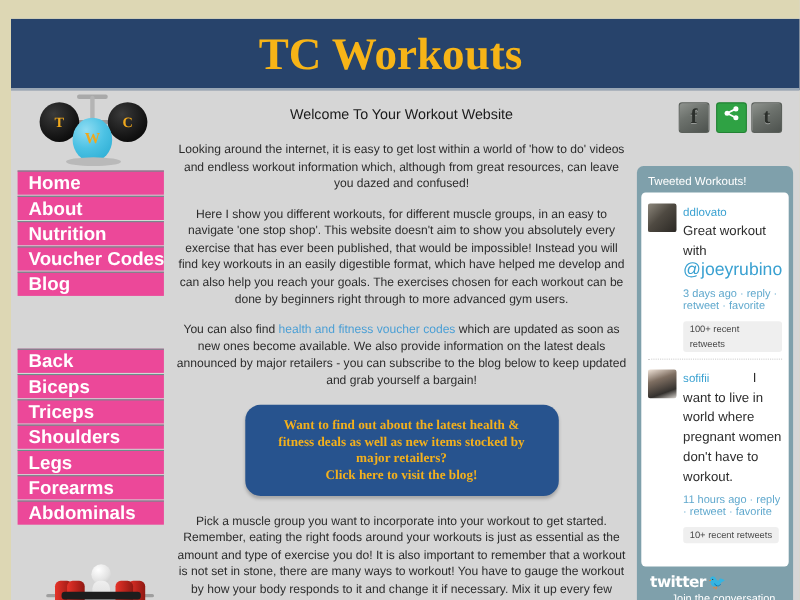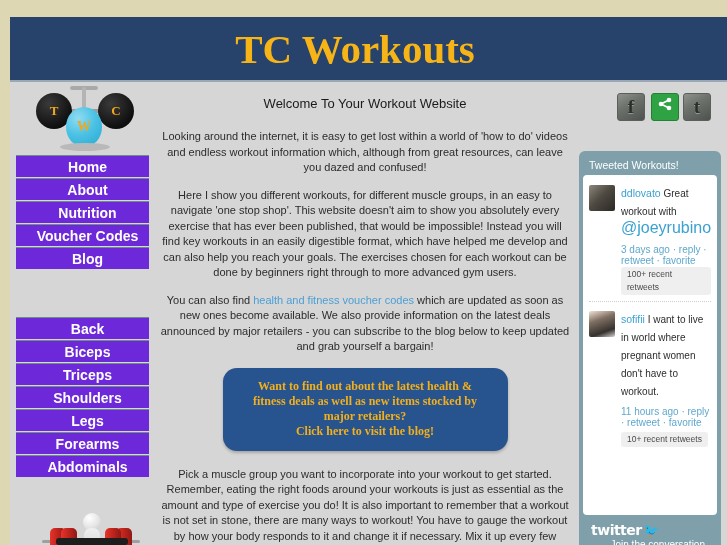--- a/index.html
+++ b/index.html
@@ -105,32 +105,31 @@
     background: #b9b9b9;
     border-radius: 50%;
   }
 
   
   .nav { position: absolute; left: 6px; width: 133px; }
   .nav1 { top: 138px; }
   .nav2 { top: 300px; }
   .nav-item {
     height: 22px;
-    background: #6d28d9;
+    background: #ec4899;
     color: #ffffff;
-    font-size: 14px;
+    font-size: 17px;
     font-weight: bold;
     line-height: 22px;
     padding-left: 10px;
     margin-bottom: 1px;
     border-top: 1px solid #6d8d8b;
     white-space: nowrap;
     overflow: hidden;
     cursor: pointer;
-    text-align: center;
   }
 
   
   .social {
     position: absolute;
     right: 14px; top: 76px;
     width: 96px; height: 30px;
   }
   .sico {
     position: absolute;
@@ -302,34 +301,35 @@
   .av2 { background: linear-gradient(160deg, #f0e3d8 0%, #7f6f62 35%, #34312e 75%, #d8d4cf 100%); }
   .tw-body { overflow: hidden; }
   .tw-user {
     color: #3aa1d1;
     font-size: 10.5px;
     font-weight: normal;
     cursor: pointer;
   }
   .tw-text {
     color: #2d2d2d;
-    font-size: 10px;
+    font-size: 12px;
     line-height: 13.5px;
+    margin-left: 36px;
   }
   .tw-mention { color: #3aa1d1; cursor: pointer; }
   .tw-meta {
     color: #5fa8cd;
     font-size: 10px;
     line-height: 10.5px;
     margin-top: 8px;
   }
   .tw-meta span { cursor: pointer; }
   .tw-badge {
     display: inline-block;
-    margin-top: 1px;
+    margin-top: 8px;
     background: #efefef;
     border-radius: 3px;
     color: #4a4a4a;
     font-size: 8.5px;
     line-height: 13px;
     padding: 1px 6px;
   }
   .tw-footer {
     height: 34px;
     padding: 6px 8px 0 8px;

